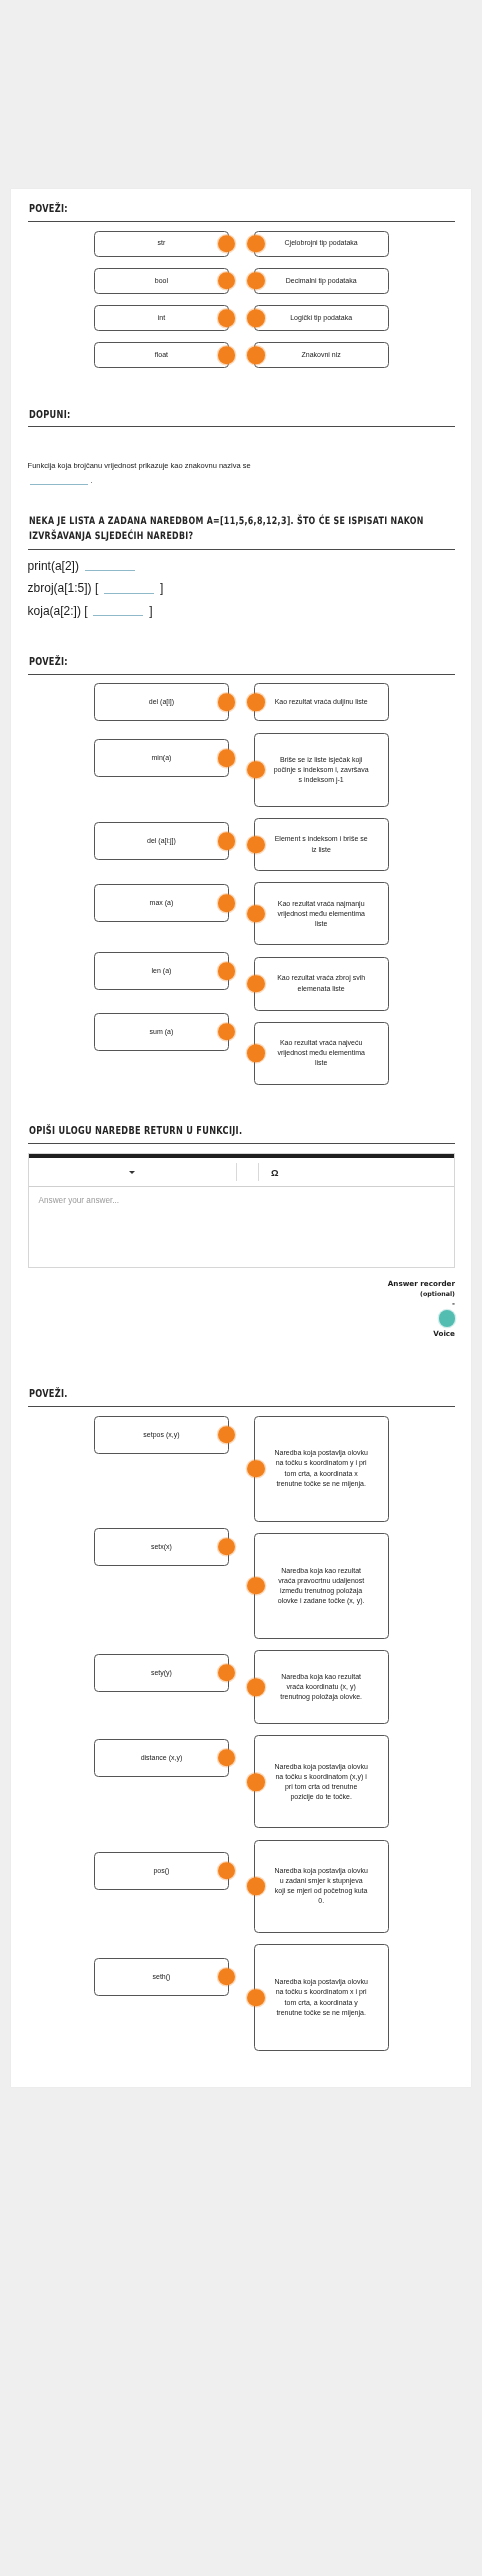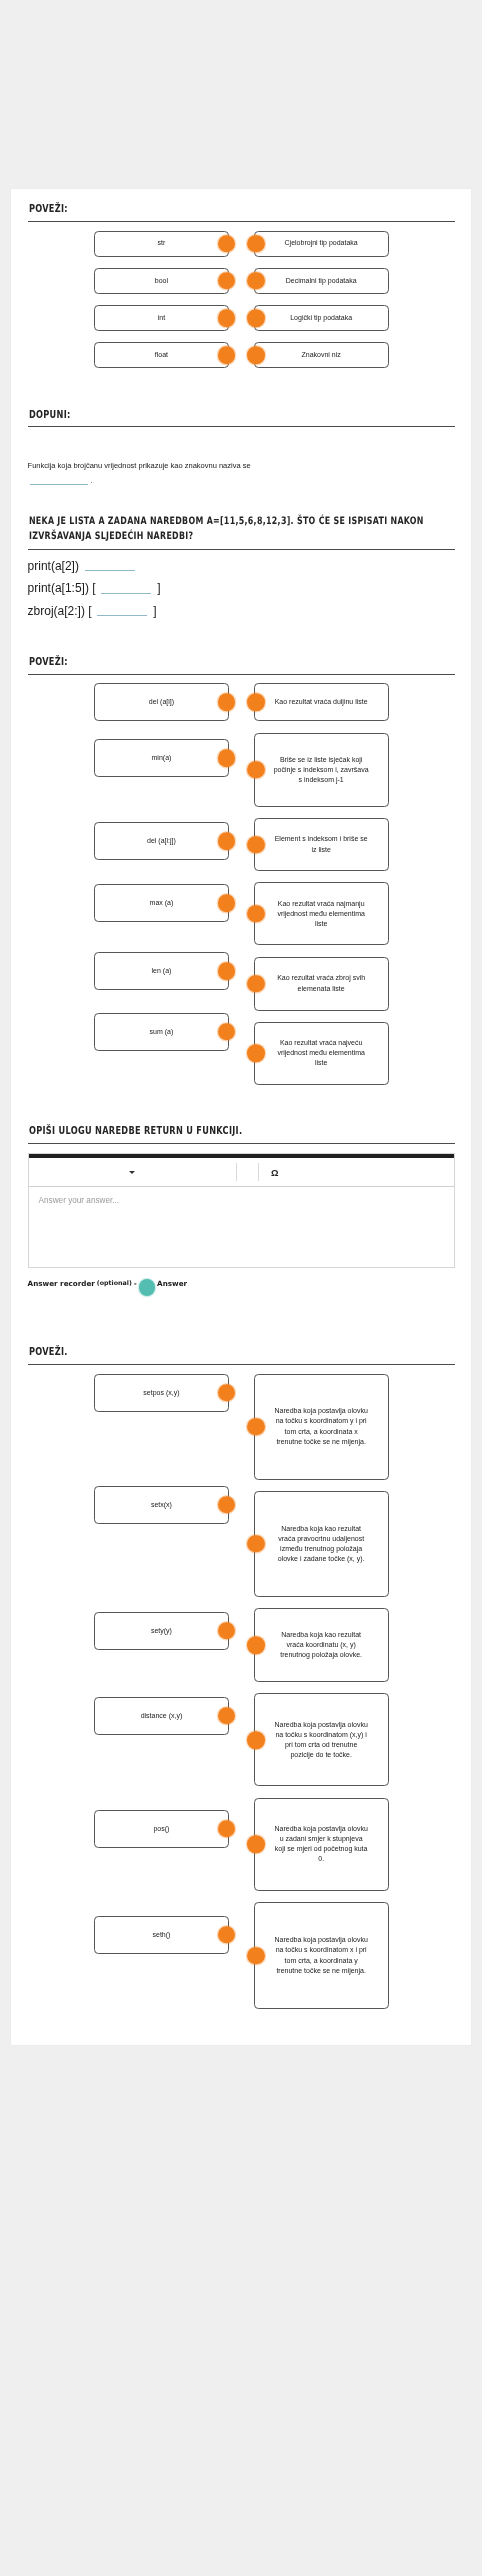--- a/index.html
+++ b/index.html
@@ -223,28 +223,29 @@
   .tb-omega { flex:0 0 33px; font-size:9.4px; font-weight:600; color:#222; }
   .tb-rest { flex:1 1 auto; }
   .editor-area {
     min-height: 80px;
     padding: 8.8px 10px;
     font-size: 8.2px;
     color:#9a9a9a;
   }
   .recorder-row {
     display:flex;
-    align-items:flex-start;
+    align-items:flex-end;
     gap: 2px;
     margin-top: 11.3px;
     margin-bottom: 5px;
     font-size: 7.2px;
     font-weight:700;
     color:#1b1b1b;
     font-family:"DejaVu Sans", sans-serif;
+    flex-direction:column;
   }
   .recorder-row .sub { font-weight:700; font-size:6.3px; }
   .teal-dot {
     width: 16.3px; height:16.3px; border-radius:50%;
     background:#53bdb2;
     box-shadow: 0 0 0 1.3px rgba(83,189,178,0.25);
   }
   .spacer-lg { height: 29px; }
   .spacer-md { height: 16.3px; }
 </style>
@@ -311,27 +312,27 @@
     <div class="spacer-lg"></div>
 
     <div class="sec-head big">NEKA JE LISTA A ZADANA NAREDBOM A=[11,5,6,8,12,3]. ŠTO ĆE SE ISPISATI NAKON IZVRŠAVANJA SLJEDEĆIH NAREDBI?</div>
     <hr class="rule">
 
     <div class="code-line">
       <span>print(a[2])</span>
       <span class="blank"></span>
     </div>
     <div class="code-line">
-      <span>print(a[1:5])</span>
+      <span>zbroj(a[1:5])</span>
       <span>[</span>
       <span class="blank"></span>
       <span>]</span>
     </div>
     <div class="code-line">
-      <span>zbroj(a[2:])</span>
+      <span>koja(a[2:])</span>
       <span>[</span>
       <span class="blank"></span>
       <span>]</span>
     </div>
 
     <div class="spacer-lg"></div>
 
     <div class="sec-head">POVEŽI:</div>
     <hr class="rule">
 
@@ -411,21 +412,21 @@
         <div class="tb-cell tb-rest"></div>
       </div>
       <div class="editor-area">Answer your answer...</div>
     </div>
 
     <div class="recorder-row">
       <span>Answer recorder</span>
       <span class="sub">(optional)</span>
       <span>-</span>
       <span class="teal-dot"></span>
-      <span>Answer</span>
+      <span>Voice</span>
     </div>
 
     <div class="spacer-lg"></div>
     <div class="spacer-md"></div>
 
     <div class="sec-head">POVEŽI.</div>
     <hr class="rule">
 
     <div class="match">
       <div class="col left">

